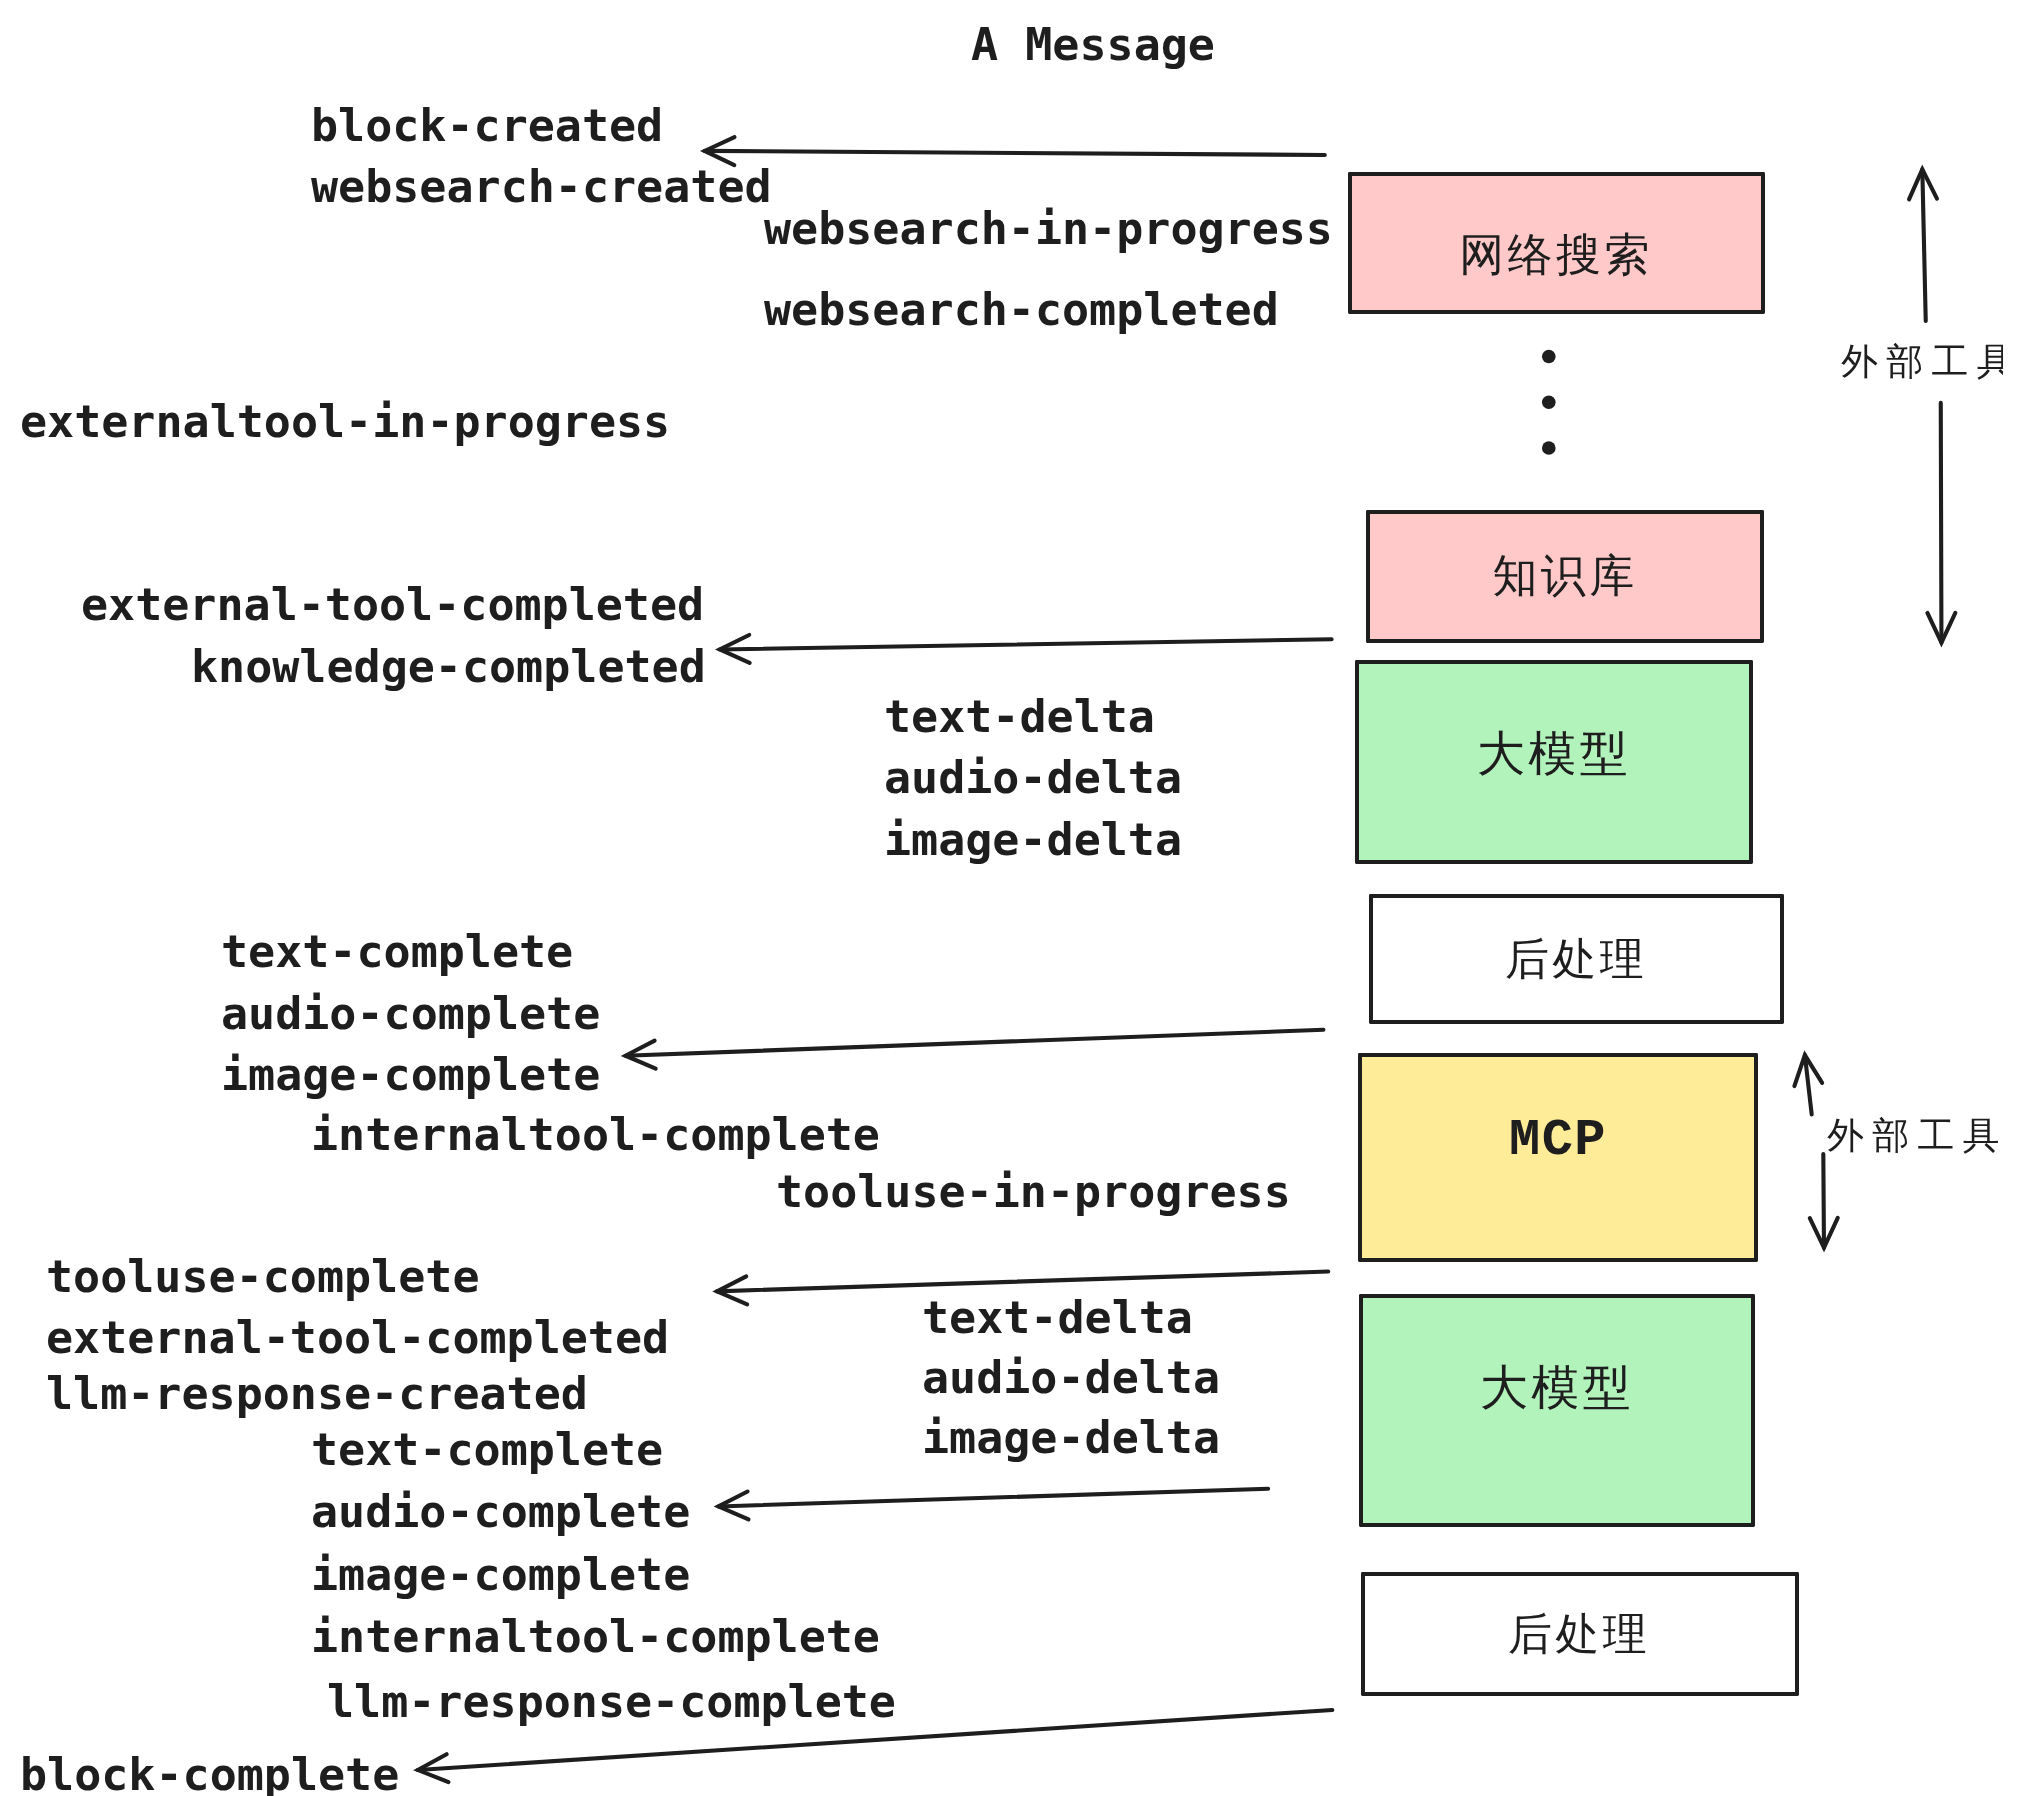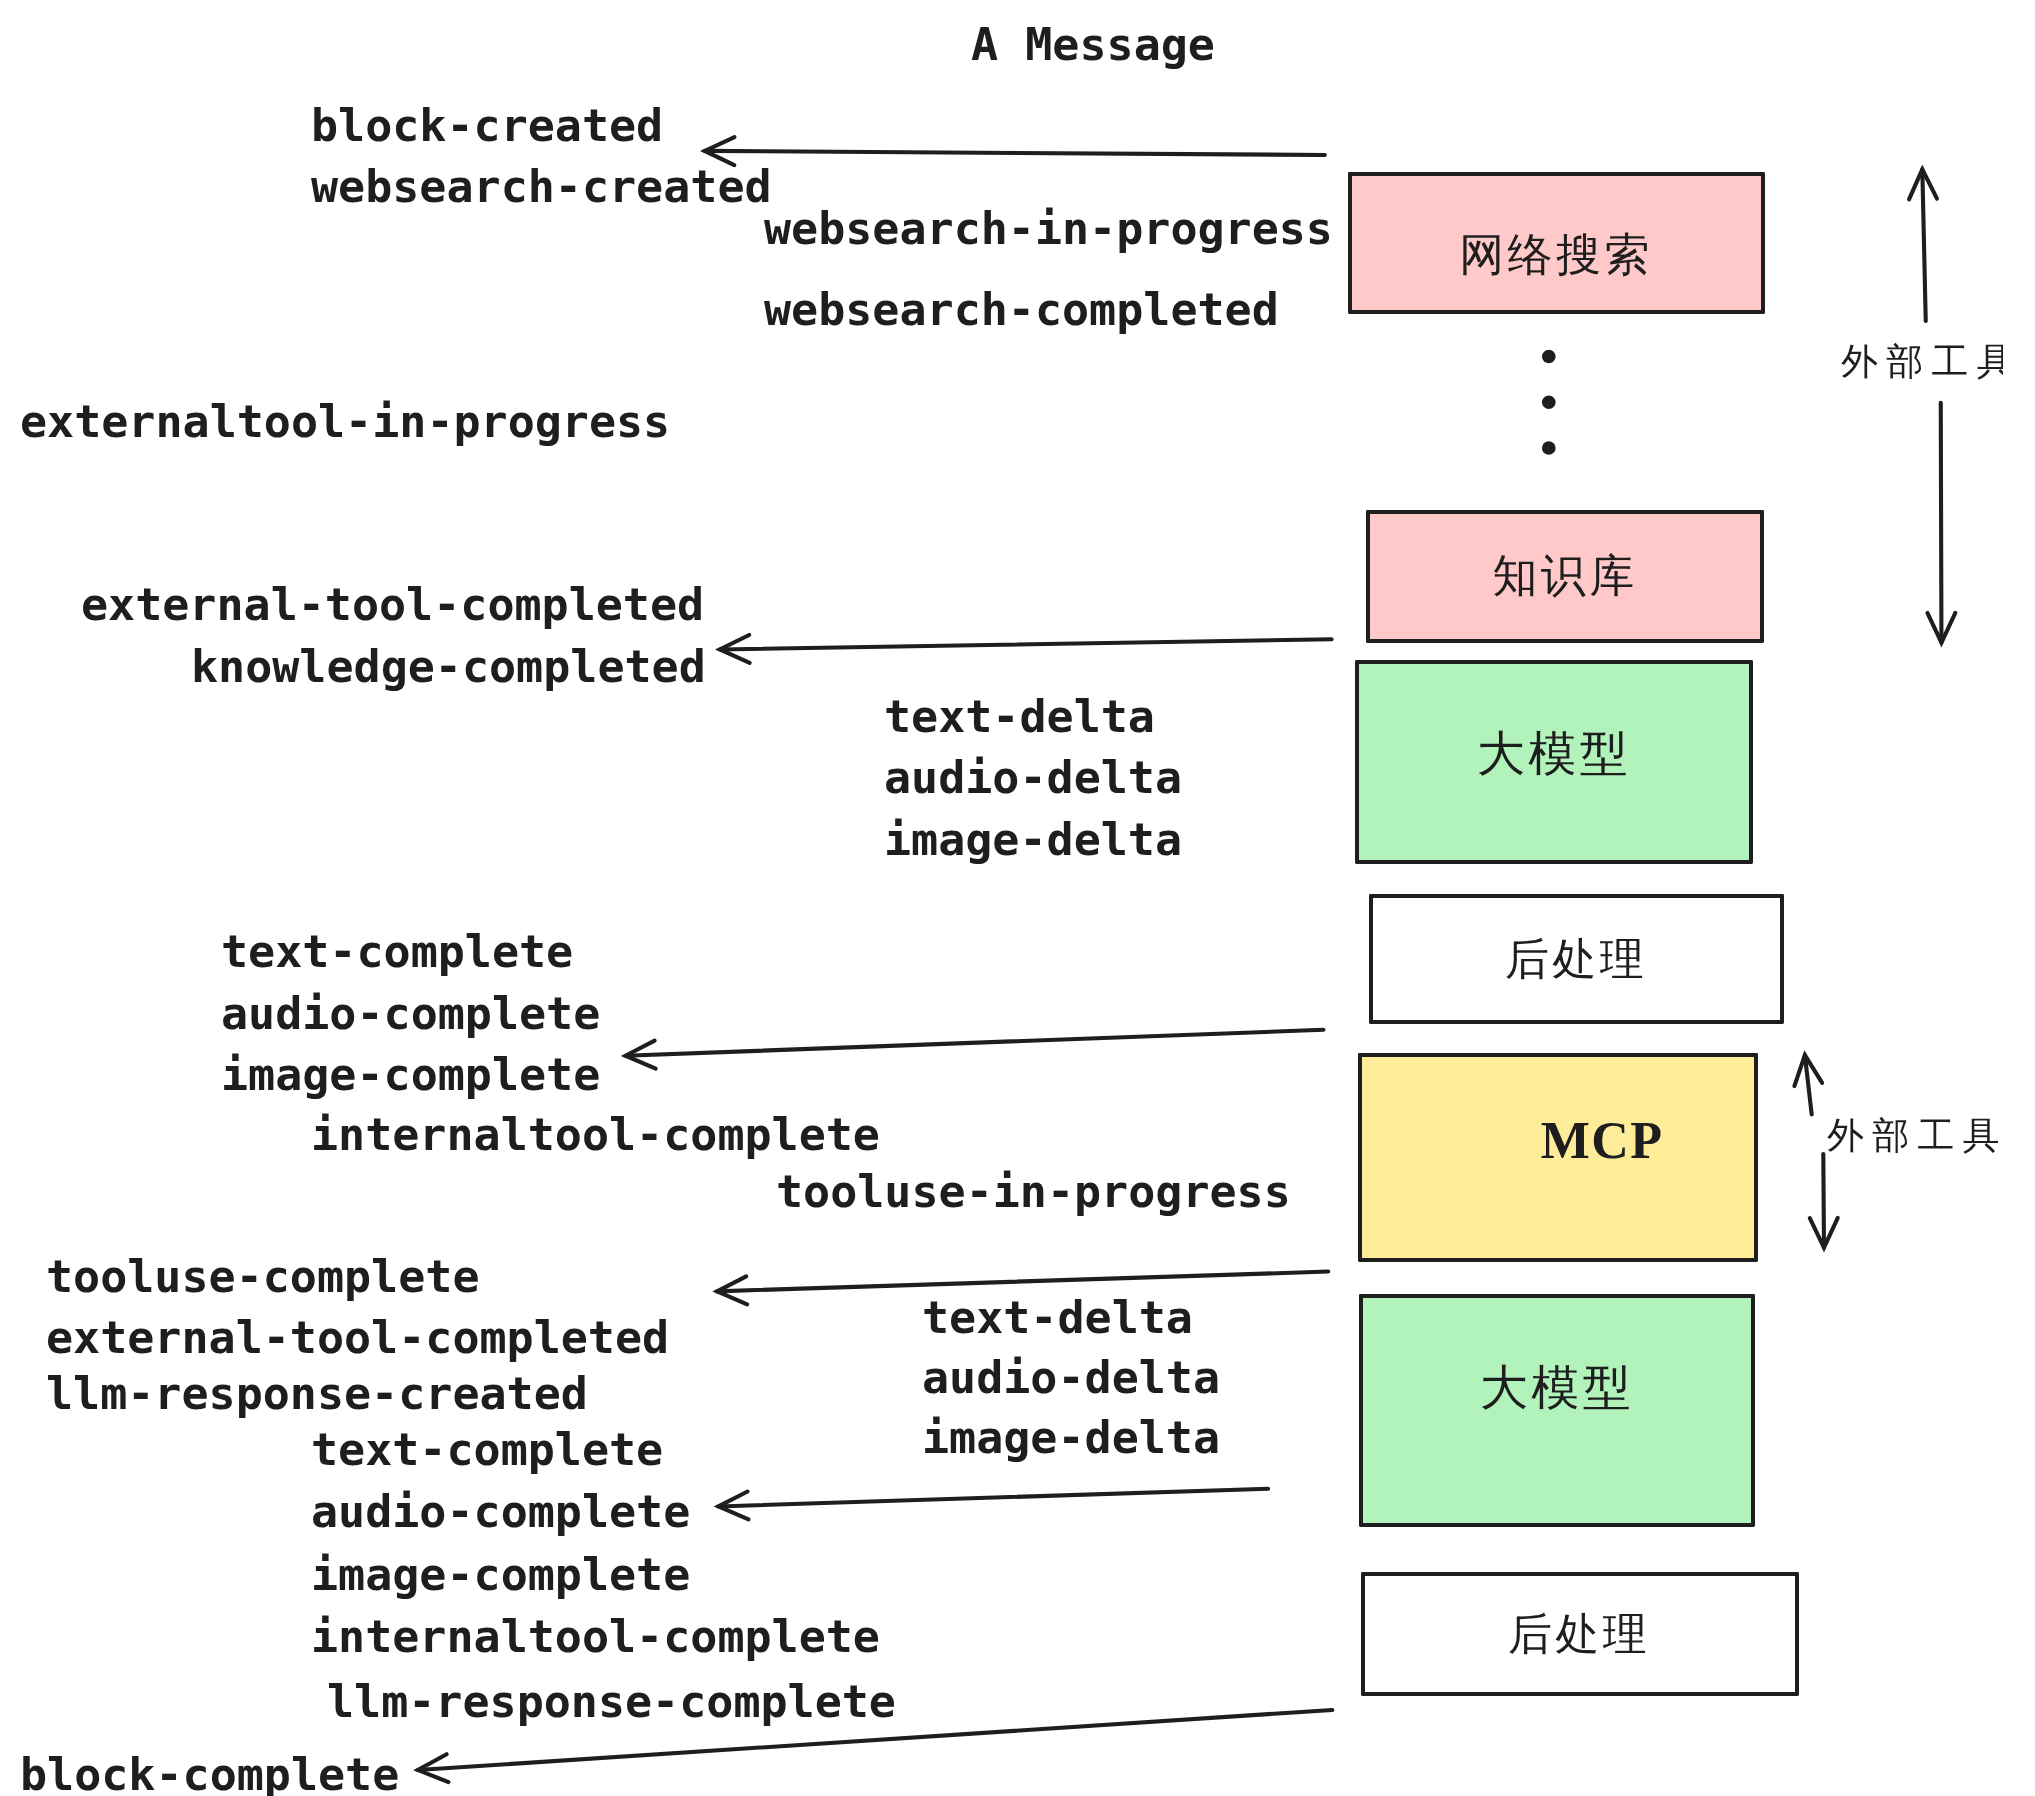--- a/index.html
+++ b/index.html
@@ -20,24 +20,23 @@
   }
   .box-label{
     position:absolute;
     transform:translate(-50%,-50%);
     font-family:"DejaVu Sans",sans-serif;
     letter-spacing:3.4px;
     white-space:nowrap;
     color:#1e1e1e;
   }
   .box-label.mono{
-    font-family:Liberation Serif, serif;
+    font-family:Liberation Mono, monospace;
     font-weight:bold;
     letter-spacing:1.4px;
-    margin-left:44px;
   }
   .event{
     position:absolute;
     transform:translateY(-50%);
     font-family:"DejaVu Sans Mono",monospace;
     font-weight:bold;
     font-size:45px;
     white-space:pre;
     color:#1e1e1e;
   }

